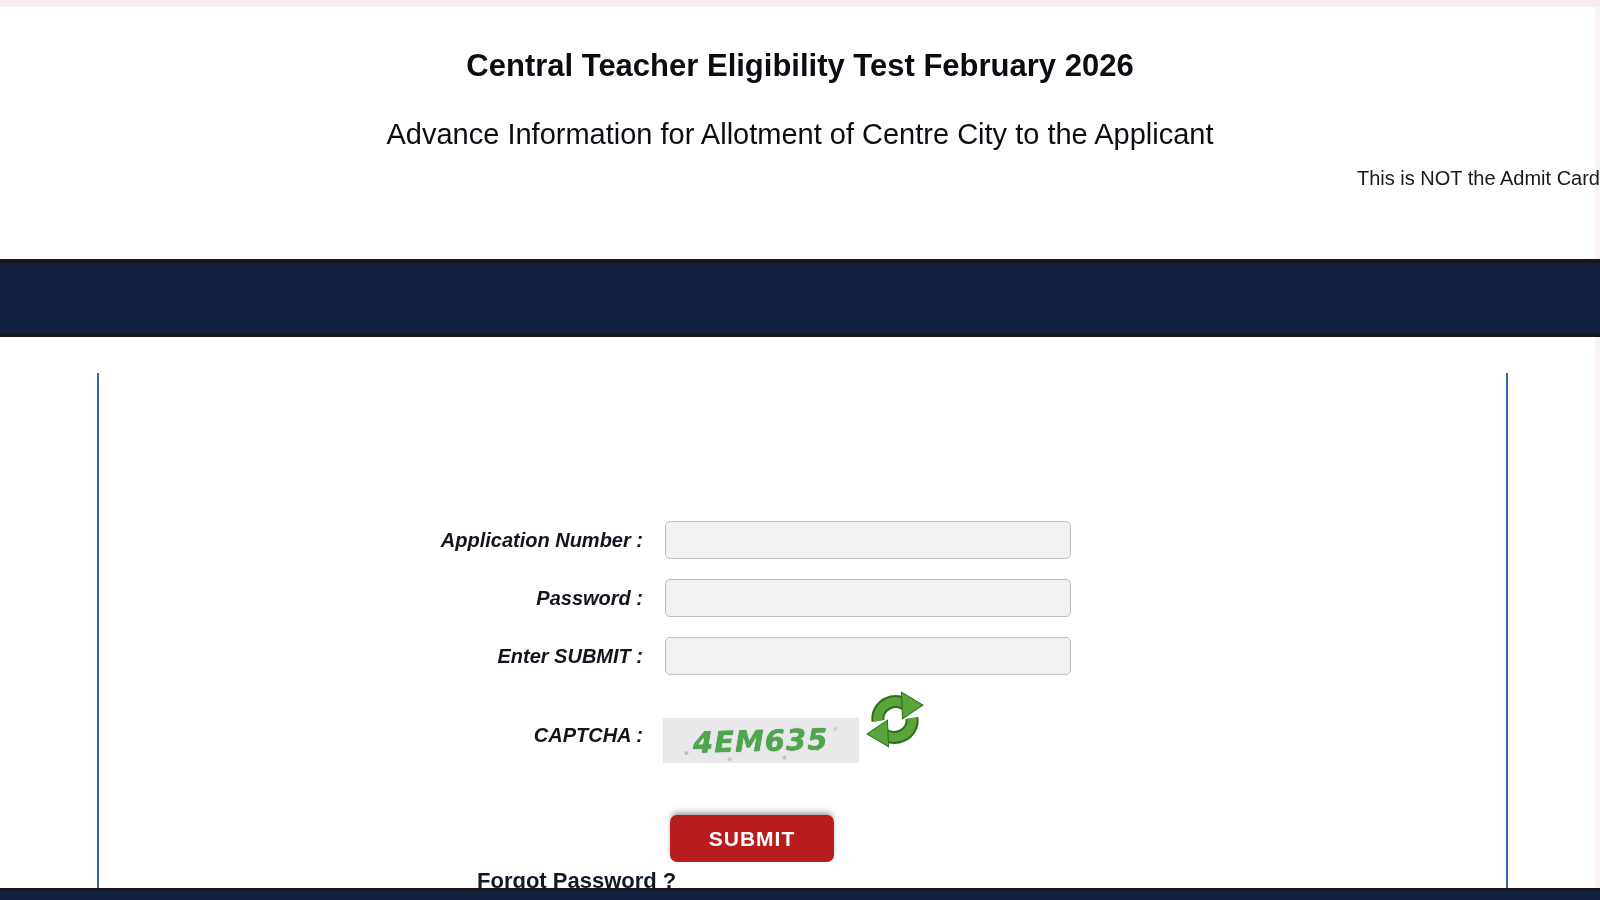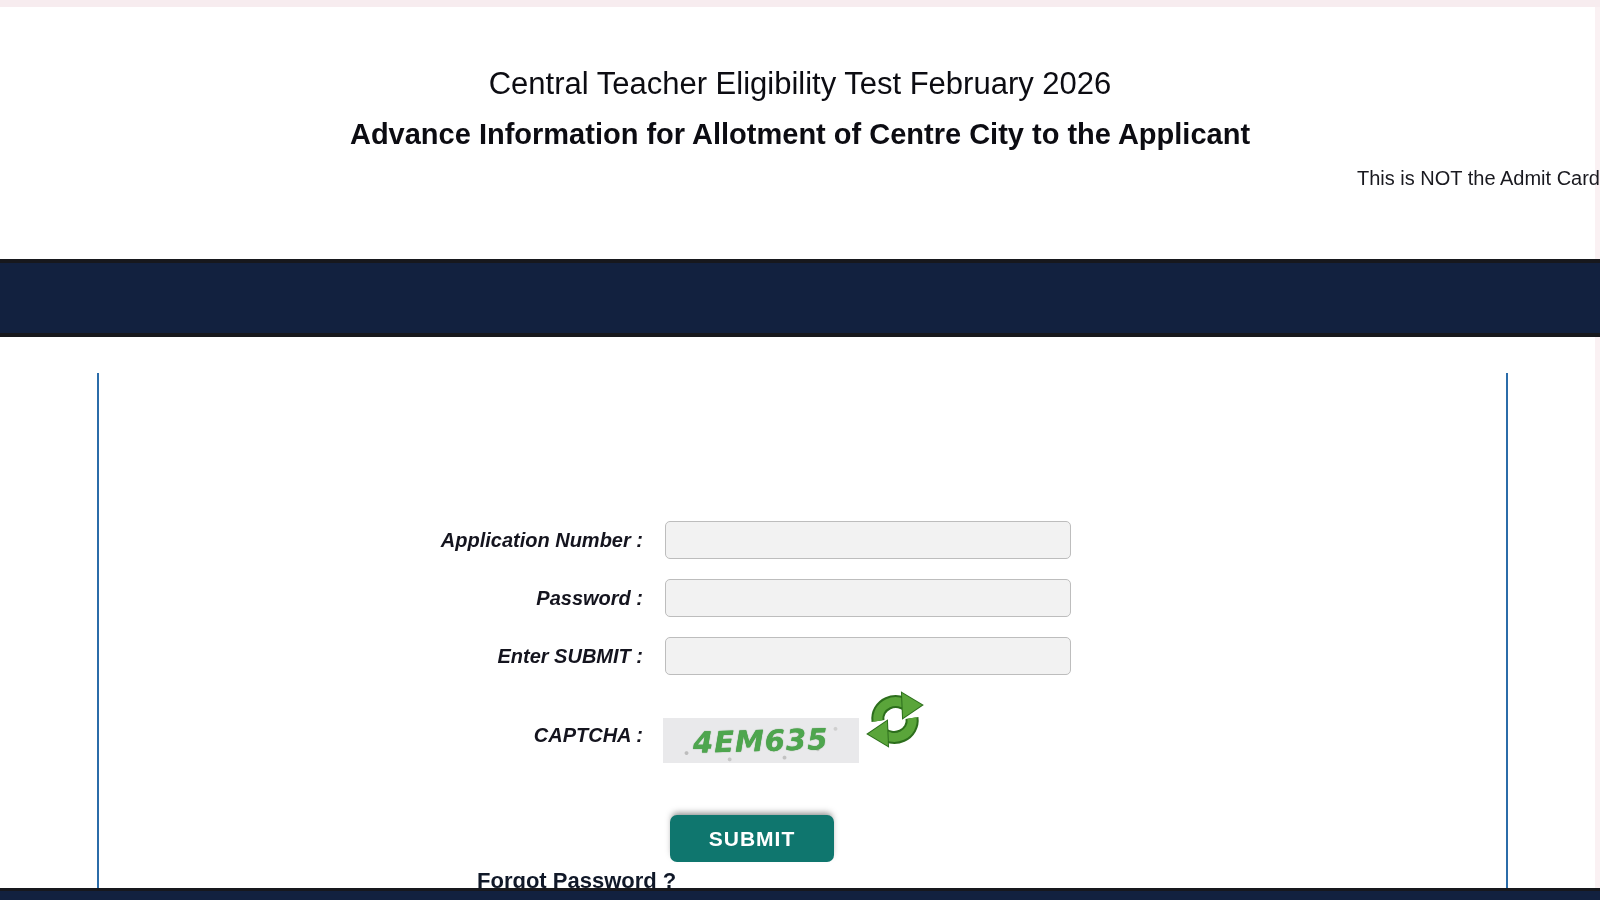--- a/index.html
+++ b/index.html
@@ -15,29 +15,29 @@
     position: absolute; top: 0; left: 0;
     width: 100%; height: 7px;
     background: #f7ecef;
   }
   .pink-right {
     position: absolute; top: 7px; right: 0;
     width: 5px; height: 881px;
     background: #faf1f3;
   }
   .title-1 {
-    position: absolute; top: 66px; left: 0; width: 100%;
+    position: absolute; top: 48px; left: 0; width: 100%;
     text-align: center;
-    font-size: 31px; font-weight: normal; color: #0c0c12;
+    font-size: 31px; font-weight: bold; color: #0c0c12;
     letter-spacing: 0px;
   }
   .title-2 {
     position: absolute; top: 118px; left: 0; width: 100%;
     text-align: center;
-    font-size: 29px; font-weight: bold; color: #0c0c12;
+    font-size: 29px; font-weight: normal; color: #0c0c12;
   }
   .title-3 {
     position: absolute; top: 167px; left: 0; width: 100%;
     text-align: right;
     font-size: 20px; font-weight: normal; color: #19191f;
   }
   .navy-bar-top {
     position: absolute; top: 259px; left: 0;
     width: 100%; height: 78px;
     background: #12213f;
@@ -112,21 +112,21 @@
   }
   .refresh-btn {
     position: absolute; left: 766px; top: 317px;
     width: 60px; height: 60px;
     background: none; border: none; padding: 0;
     cursor: pointer;
   }
   .submit-btn {
     position: absolute; left: 571px; top: 442px;
     width: 164px; height: 47px;
-    background: #0f766e;
+    background: #b91c1c;
     color: #ffffff;
     font-size: 21px; font-weight: bold;
     letter-spacing: 1px;
     border: none;
     border-radius: 7px;
     box-shadow: 0 -4px 6px -2px rgba(45,45,45,0.55);
     cursor: pointer;
     font-family: "Liberation Sans", sans-serif;
   }
   .forgot-link {

